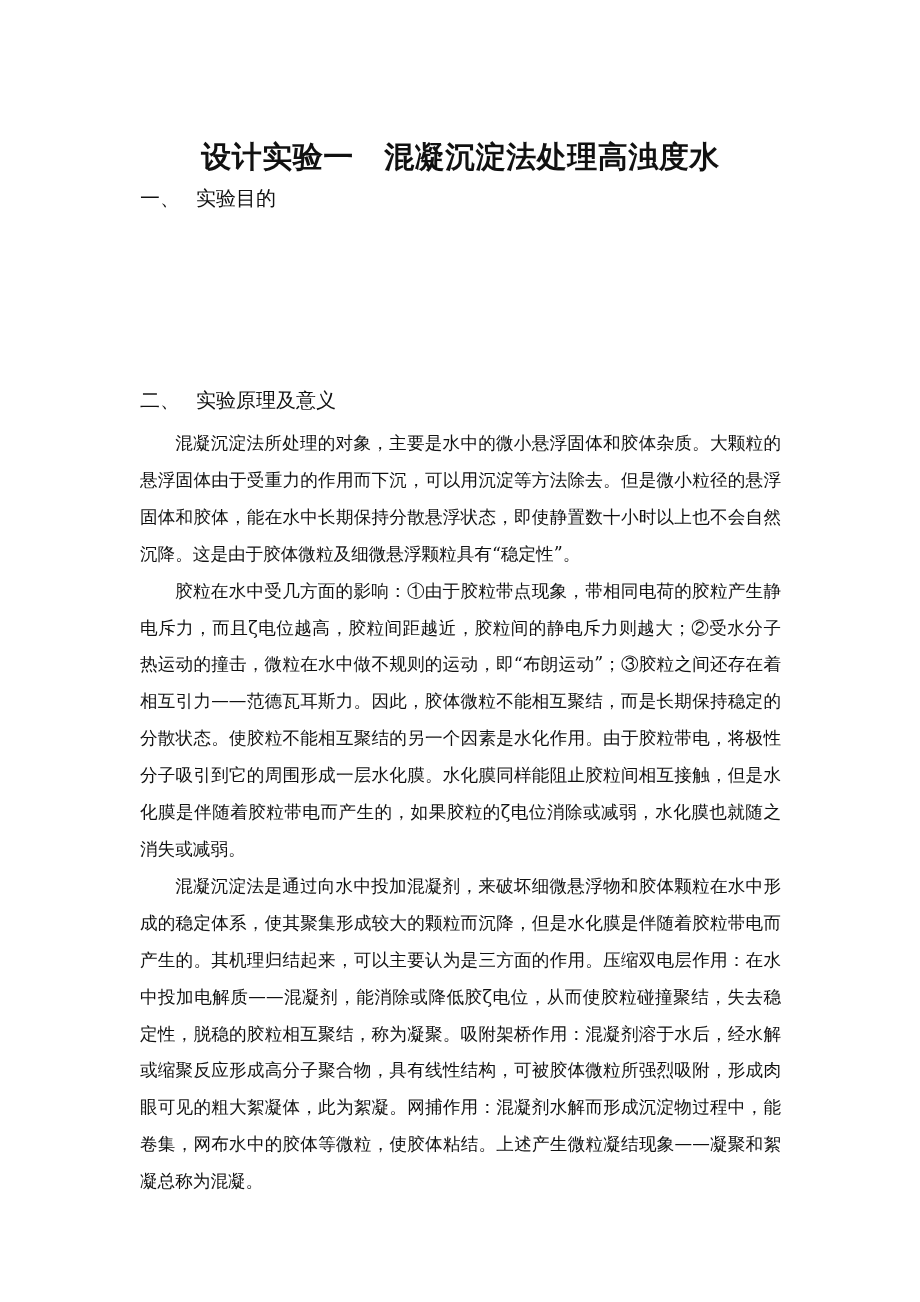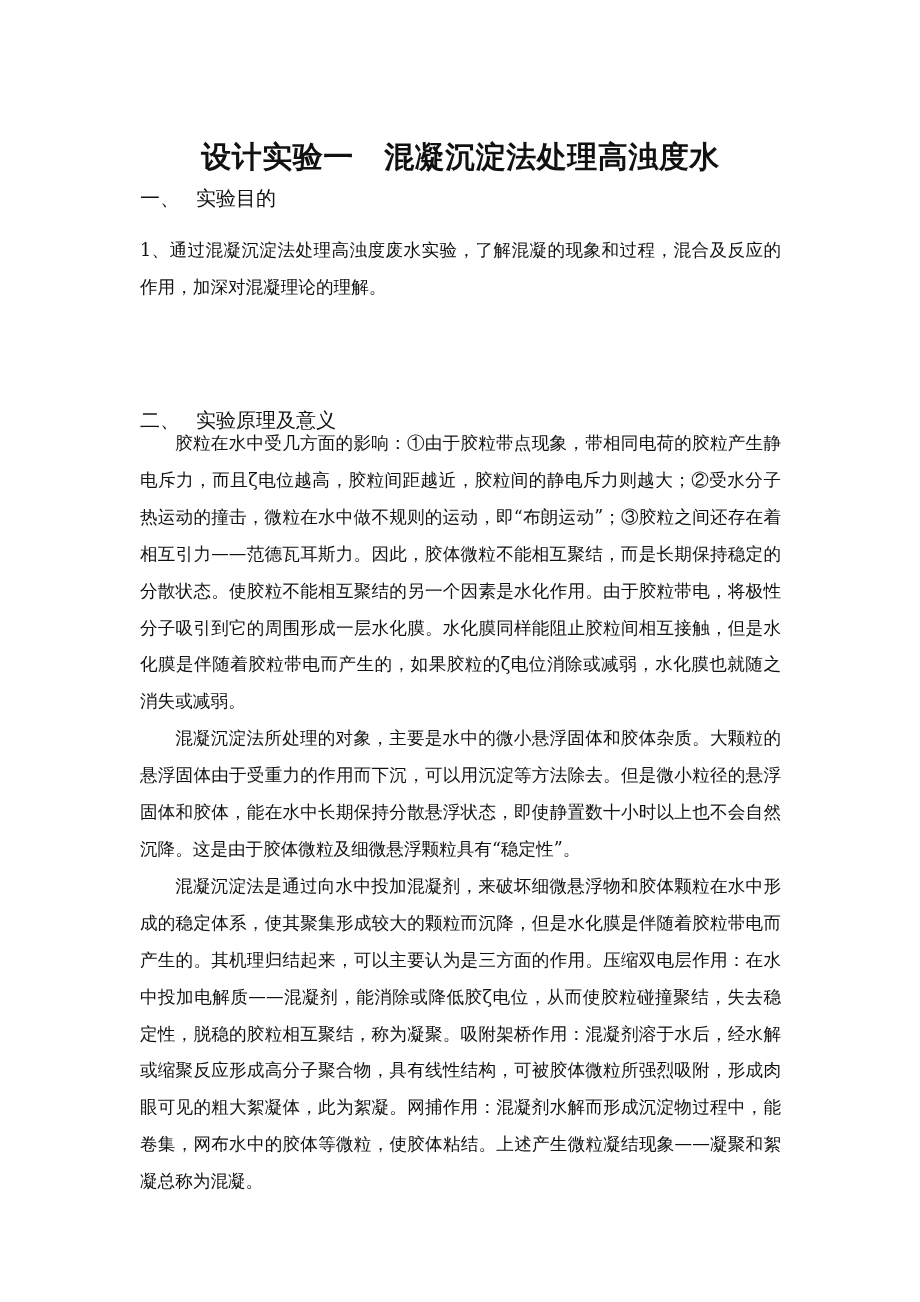--- a/index.html
+++ b/index.html
@@ -41,21 +41,21 @@
       line-height: 36px;
       margin: 0;
       font-weight: normal;
       white-space: nowrap;
     }
     .heading .num {
       display: inline-block;
       width: 56px;
     }
     .h1 { top: 180px; }
-    .h2 { top: 402px; }
+    .h2 { top: 382px; }
     .block {
       position: absolute;
       left: 0;
       width: 641px;
       font-size: 17.6px;
       line-height: 36.9px;
       text-align: justify;
       text-justify: inter-character;
     }
     .block p {
@@ -75,25 +75,24 @@
 <body>
 
 <div class="page">
   <h1 class="title">设计实验一　混凝沉淀法处理高浊度水</h1>
 
   <h2 class="heading h1">
     <span class="num">一、</span><span>实验目的</span>
   </h2>
 
   <div class="block goals">
-    <p>1、通过混凝沉淀法处理高浊度废水实验，了解混凝的现象和过程，混合及反应的作用，加深对混凝理论的理解。</p>
   </div>
 
   <h2 class="heading h2">
     <span class="num">二、</span><span>实验原理及意义</span>
   </h2>
 
   <div class="block principles">
+    <p>混凝沉淀法所处理的对象，主要是水中的微小悬浮固体和胶体杂质。大颗粒的悬浮固体由于受重力的作用而下沉，可以用沉淀等方法除去。但是微小粒径的悬浮固体和胶体，能在水中长期保持分散悬浮状态，即使静置数十小时以上也不会自然沉降。这是由于胶体微粒及细微悬浮颗粒具有“稳定性”。</p>
     <p>胶粒在水中受几方面的影响：①由于胶粒带点现象，带相同电荷的胶粒产生静电斥力，而且ζ电位越高，胶粒间距越近，胶粒间的静电斥力则越大；②受水分子热运动的撞击，微粒在水中做不规则的运动，即“布朗运动”；③胶粒之间还存在着相互引力——范德瓦耳斯力。因此，胶体微粒不能相互聚结，而是长期保持稳定的分散状态。使胶粒不能相互聚结的另一个因素是水化作用。由于胶粒带电，将极性分子吸引到它的周围形成一层水化膜。水化膜同样能阻止胶粒间相互接触，但是水化膜是伴随着胶粒带电而产生的，如果胶粒的ζ电位消除或减弱，水化膜也就随之消失或减弱。</p>
-    <p>混凝沉淀法所处理的对象，主要是水中的微小悬浮固体和胶体杂质。大颗粒的悬浮固体由于受重力的作用而下沉，可以用沉淀等方法除去。但是微小粒径的悬浮固体和胶体，能在水中长期保持分散悬浮状态，即使静置数十小时以上也不会自然沉降。这是由于胶体微粒及细微悬浮颗粒具有“稳定性”。</p>
     <p>混凝沉淀法是通过向水中投加混凝剂，来破坏细微悬浮物和胶体颗粒在水中形成的稳定体系，使其聚集形成较大的颗粒而沉降，但是水化膜是伴随着胶粒带电而产生的。其机理归结起来，可以主要认为是三方面的作用。压缩双电层作用：在水中投加电解质——混凝剂，能消除或降低胶ζ电位，从而使胶粒碰撞聚结，失去稳定性，脱稳的胶粒相互聚结，称为凝聚。吸附架桥作用：混凝剂溶于水后，经水解或缩聚反应形成高分子聚合物，具有线性结构，可被胶体微粒所强烈吸附，形成肉眼可见的粗大絮凝体，此为絮凝。网捕作用：混凝剂水解而形成沉淀物过程中，能卷集，网布水中的胶体等微粒，使胶体粘结。上述产生微粒凝结现象——凝聚和絮凝总称为混凝。</p>
   </div>
 </div>
 
 </body></html>

